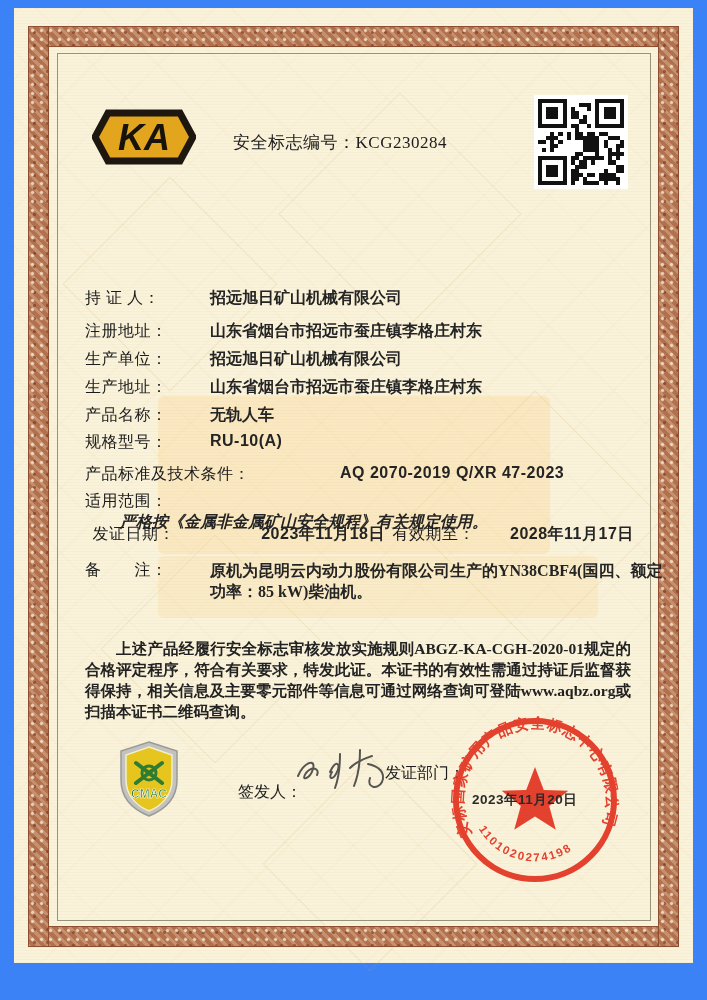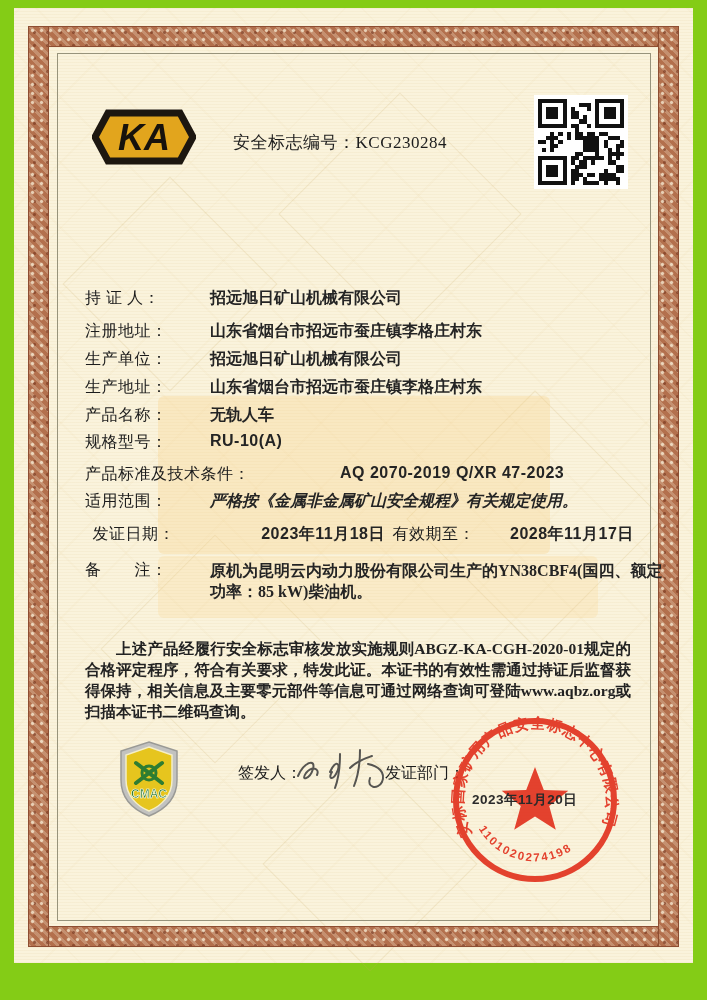--- a/index.html
+++ b/index.html
@@ -1,18 +1,18 @@
 <!DOCTYPE html>
 <html><head>
 <meta charset="utf-8">
 <style>
   html,body{margin:0;padding:0;}
   body{width:707px;height:1000px;background:#ffffff;position:relative;
        font-family:"Liberation Serif","DejaVu Serif",serif;color:#1c1c1c;}
-  .page{position:absolute;left:0;top:0;width:707px;height:1000px;background:#84cc16;overflow:hidden;}
+  .page{position:absolute;left:0;top:0;width:707px;height:1000px;background:#3b82f6;overflow:hidden;}
 
   
   .paper{position:absolute;left:14px;top:8px;width:679px;height:955px;background:#faf3dc;
          background-image:
            repeating-linear-gradient(0deg, rgba(214,186,126,.10) 0 1px, transparent 1px 3px),
            repeating-linear-gradient(45deg, rgba(216,182,110,.05) 0 2px, transparent 2px 46px),
            repeating-linear-gradient(-45deg, rgba(216,182,110,.05) 0 2px, transparent 2px 46px);}
   .wm{position:absolute;border:1px solid rgba(198,166,96,.18);transform:rotate(45deg);}
 
   
@@ -40,30 +40,30 @@
   .title{position:absolute;left:0;top:213px;width:707px;text-align:center;
          font-size:37px;font-weight:bold;letter-spacing:2px;color:#141414;}
 
   
   .row{position:absolute;left:85px;display:flex;font-size:16px;white-space:nowrap;}
   .row .label{display:inline-block;width:90px;letter-spacing:.5px;}
   .row .value{font-weight:600;color:#242424;margin-left:35px;}
   .mono-val{font-family:"Liberation Sans","DejaVu Sans",sans-serif;font-weight:bold;letter-spacing:.5px;}
   .r1{top:288px;} .r2{top:321px;} .r3{top:349px;} .r4{top:377px;} .r5{top:405px;} .r6{top:432px;}
   .r-std{top:464px;} .r-std .label{width:225px;} .r-std .value{margin-left:30px;}
-  .r-scope{top:491px;}
+  .r-scope{top:491px;flex-direction:column;}
   .r-dates{top:524px;text-align:right;} .r-dates .v1{width:175px;} .r-dates .l2{display:inline-block;width:85px;margin-left:5px;}
   .r-remark{top:560px;} .r-remark .value{white-space:normal;width:465px;line-height:21px;}
 
   .statement{position:absolute;left:85px;top:638px;width:546px;font-size:15.5px;font-weight:600;
              line-height:21px;text-align:justify;text-indent:2em;color:#222;}
 
   
   .cmac{position:absolute;left:116px;top:740px;width:66px;height:78px;}
-  .signer{position:absolute;left:238px;top:763px;font-size:16px;}
+  .signer{position:absolute;left:238px;top:782px;font-size:16px;}
   .sig{position:absolute;left:290px;top:742px;width:110px;height:58px;}
   .dept{position:absolute;left:385px;top:763px;font-size:16px;}
   .seal{position:absolute;left:450px;top:715px;width:170px;height:170px;opacity:.92;}
   .seal-date{position:absolute;left:472px;top:791px;width:110px;font-size:13.5px;font-weight:bold;color:#2a2a2a;
              font-family:"Liberation Sans","DejaVu Sans",sans-serif;letter-spacing:.5px;}
 </style>
 </head>
 <body>
 
 <div class="page">

